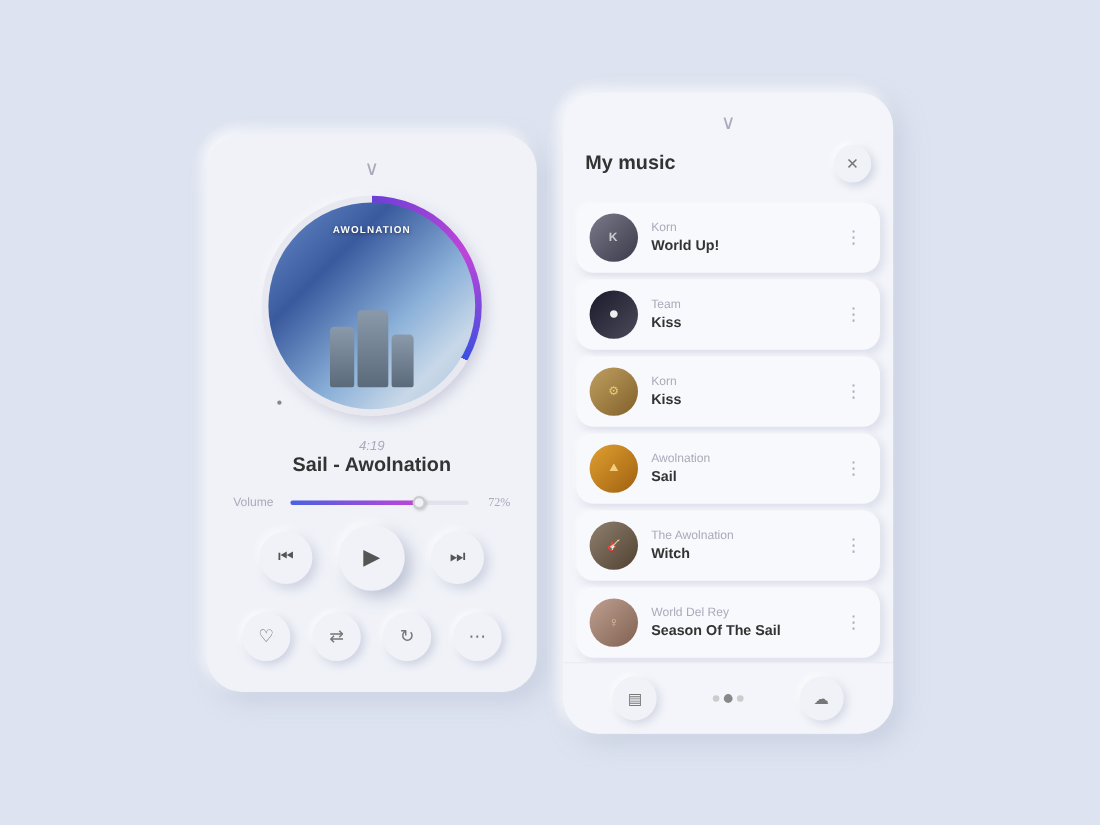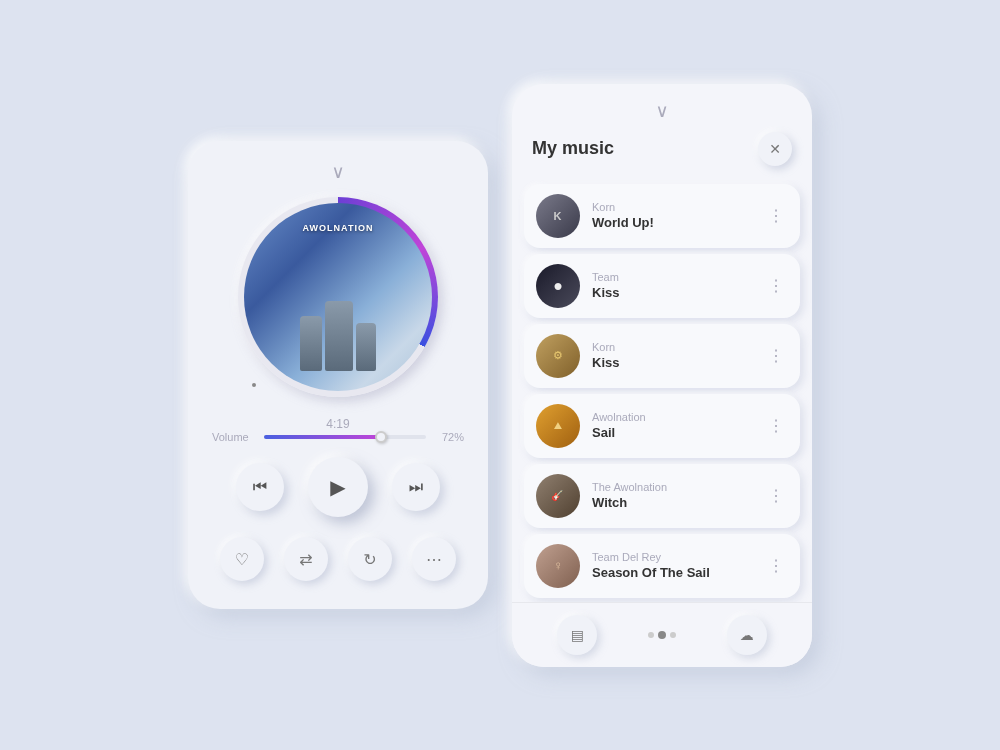--- a/index.html
+++ b/index.html
@@ -120,20 +120,21 @@
       background: #888;
       border-radius: 50%;
       border: 2px solid #f0f2f8;
     }
 
     .time-display {
       color: #aab;
       font-size: 12px;
       margin-bottom: 0;
       margin-top: 4px;
+      font-style: italic;
     }
 
     .track-title {
       font-size: 18px;
       font-weight: 600;
       color: #333;
       margin-bottom: 18px;
       text-align: center;
     }
 
@@ -150,20 +151,21 @@
       font-size: 11px;
       color: #aab;
       min-width: 44px;
     }
 
     .volume-pct {
       font-size: 11px;
       color: #aab;
       min-width: 30px;
       text-align: right;
+      font-family: Liberation Serif, serif;
     }
 
     .volume-track {
       flex: 1;
       height: 4px;
       background: #e0e3ec;
       border-radius: 2px;
       position: relative;
     }
 
@@ -413,20 +415,21 @@
             <div class="rock rock-1"></div>
             <div class="rock rock-2"></div>
             <div class="rock rock-3"></div>
           </div>
         </div>
       </div>
       <div class="dot-indicator"></div>
     </div>
 
     <div class="time-display">4:19</div>
+    <div class="track-title">Sail - Awolnation</div>
 
     <div class="volume-row">
       <span class="volume-label">Volume</span>
       <div class="volume-track">
         <div class="volume-fill">
           <div class="volume-thumb"></div>
         </div>
       </div>
       <span class="volume-pct">72%</span>
     </div>
@@ -520,21 +523,21 @@
         <div class="song-artist">The Awolnation</div>
         <div class="song-name">Witch</div>
       </div>
       <button class="more-btn">⋮</button>
     </div>
         <div class="song-item">
       <div class="song-thumb" style="background:linear-gradient(135deg, #c0a090 0%, #806050 100%);">
         <span style="color:#e0c0a0; font-size:13px;">♀</span>
       </div>
       <div class="song-info">
-        <div class="song-artist">Team Del Rey</div>
+        <div class="song-artist">World Del Rey</div>
         <div class="song-name">Season Of The Sail</div>
       </div>
       <button class="more-btn">⋮</button>
     </div>
       </div>
 
     <div class="bottom-nav">
       <button class="nav-btn">
         <span>▤</span>
       </button>

